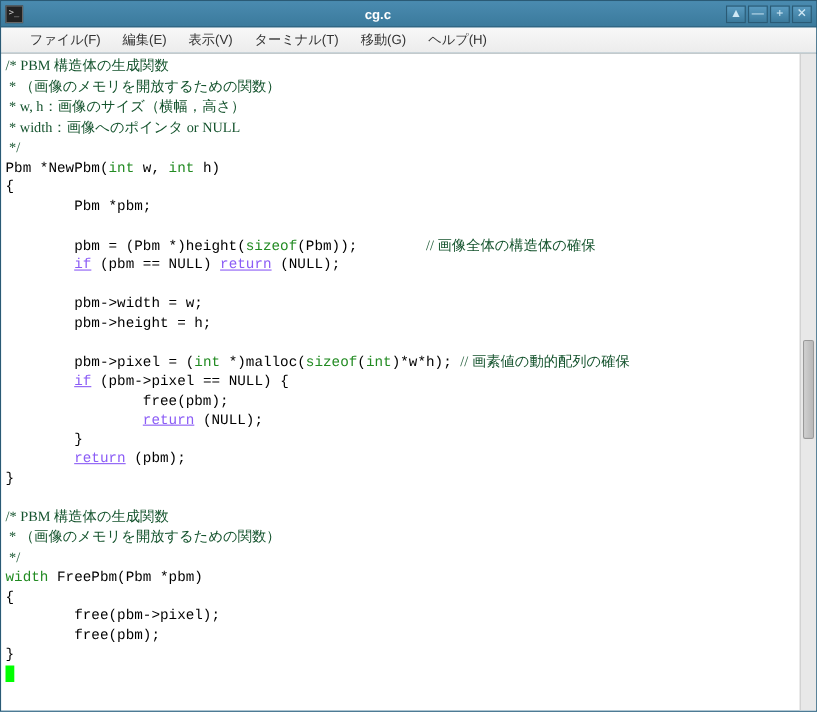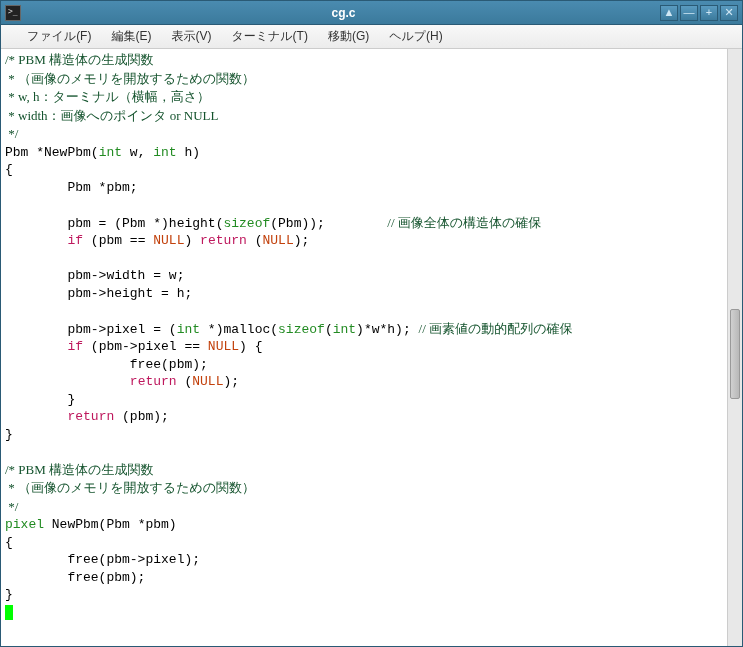--- a/index.html
+++ b/index.html
@@ -110,22 +110,22 @@
   top: 260px;
   left: 2px;
   right: 2px;
   height: 90px;
   background: linear-gradient(to right, #d0d0d0, #b8b8b8);
   border: 1px solid #999;
   border-radius: 2px;
 }
 .c-comment { color: #14532d; font-family: Liberation Serif, serif; }
 .c-type { color: #228b22; margin-top: 18px; }
-.c-keyword { color: #be185d; }
-.c-null { color: #c2410c; }
+.c-keyword { color: #8b5cf6; text-decoration: underline; }
+.c-null { color: #000000; }
 .cursor {
   display: inline-block;
   width: 8px;
   height: 15px;
   background: #00ff00;
   vertical-align: text-bottom;
 }
 </style>
 </head>
 <body>
@@ -147,21 +147,21 @@
     <span class="menu-item">編集(E)</span>
     <span class="menu-item">表示(V)</span>
     <span class="menu-item">ターミナル(T)</span>
     <span class="menu-item">移動(G)</span>
     <span class="menu-item">ヘルプ(H)</span>
   </div>
 
   <div class="content-area">
     <div class="editor"><span class="c-comment">/* PBM 構造体の生成関数</span>
 <span class="c-comment"> * （画像のメモリを開放するための関数）</span>
-<span class="c-comment"> * w, h：ターミナル（横幅，高さ）</span>
+<span class="c-comment"> * w, h：画像のサイズ（横幅，高さ）</span>
 <span class="c-comment"> * width：画像へのポインタ or NULL</span>
 <span class="c-comment"> */</span>
 <span>Pbm *NewPbm(</span><span class="c-type">int</span><span> w, </span><span class="c-type">int</span><span> h)</span>
 <span>{</span>
 <span>        Pbm *pbm;</span>
 
 <span>        pbm = (Pbm *)height(</span><span class="c-type">sizeof</span><span>(Pbm));        </span><span class="c-comment">// 画像全体の構造体の確保</span>
 <span>        </span><span class="c-keyword">if</span><span> (pbm == </span><span class="c-null">NULL</span><span>) </span><span class="c-keyword">return</span><span> (</span><span class="c-null">NULL</span><span>);</span>
 
 <span>        pbm-&gt;width = w;</span>
@@ -171,21 +171,21 @@
 <span>        </span><span class="c-keyword">if</span><span> (pbm-&gt;pixel == </span><span class="c-null">NULL</span><span>) {</span>
 <span>                free(pbm);</span>
 <span>                </span><span class="c-keyword">return</span><span> (</span><span class="c-null">NULL</span><span>);</span>
 <span>        }</span>
 <span>        </span><span class="c-keyword">return</span><span> (pbm);</span>
 <span>}</span>
 
 <span class="c-comment">/* PBM 構造体の生成関数</span>
 <span class="c-comment"> * （画像のメモリを開放するための関数）</span>
 <span class="c-comment"> */</span>
-<span class="c-type">pixel</span><span> NewPbm(Pbm *pbm)</span>
+<span class="c-type">width</span><span> FreePbm(Pbm *pbm)</span>
 <span>{</span>
 <span>        free(pbm-&gt;pixel);</span>
 <span>        free(pbm);</span>
 <span>}</span>
 <span class="cursor"></span></div>
     <div class="scrollbar">
       <div class="scrollbar-thumb"></div>
     </div>
   </div>
 </div>

